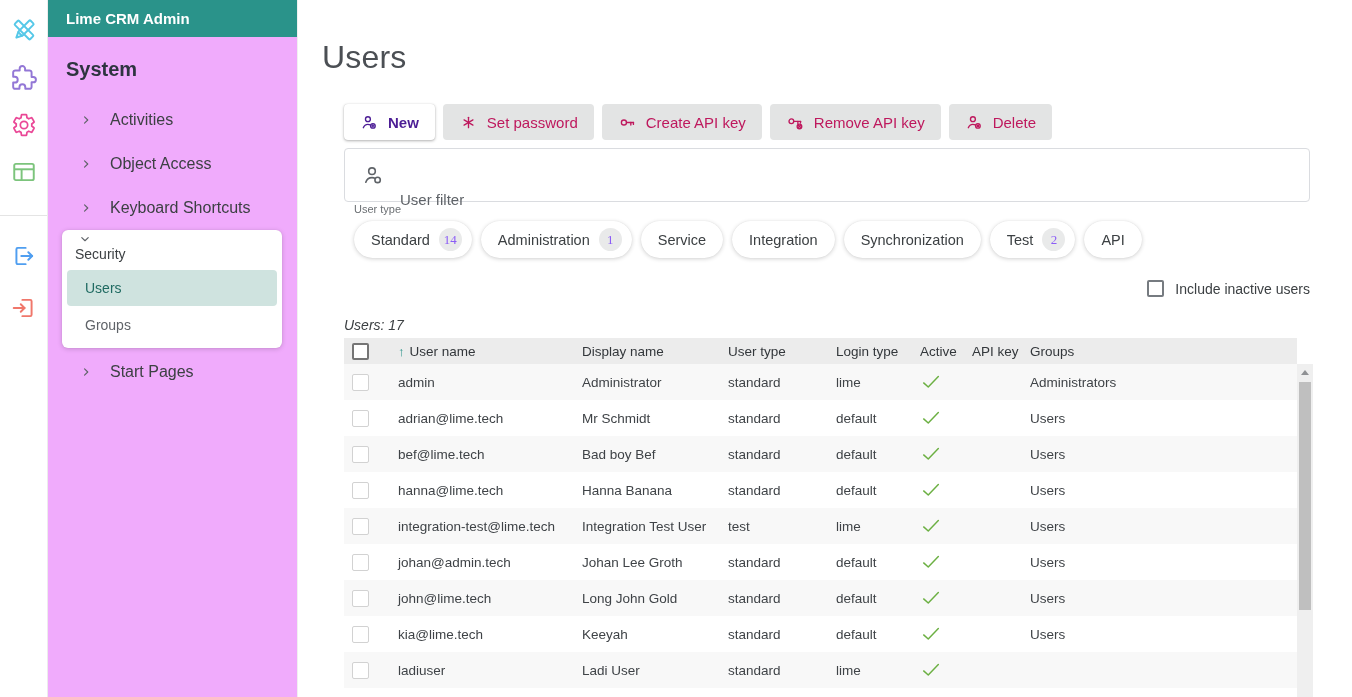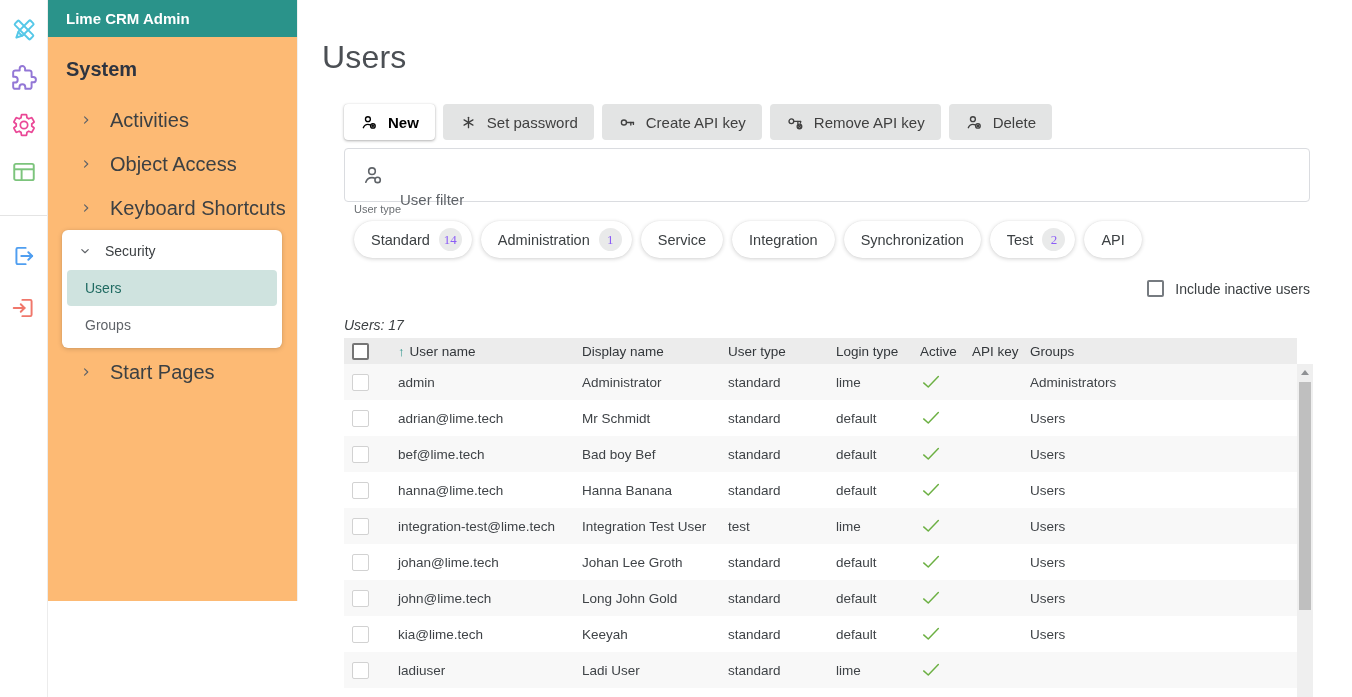--- a/index.html
+++ b/index.html
@@ -6,47 +6,47 @@
   body { margin:0; background:#fff; font-family:"Liberation Sans", sans-serif; }
   .stage { position:relative; width:1352px; height:697px; overflow:hidden; background:#fff; }
 
   
   .icon-rail { position:absolute; left:0; top:0; width:48px; height:697px; background:#fff; border-right:1px solid #ececec; }
   .rail-icon { position:absolute; left:11px; width:26px; height:26px; cursor:pointer; }
   .rail-icon svg { width:26px; height:26px; display:block; }
   .rail-divider { position:absolute; left:0; top:215px; width:47px; height:1px; background:#e4e4e4; }
 
   
-  .sidebar { position:absolute; left:48px; top:0; width:250px; height:601px; background:#fdba74; border-right:1px solid #f0f0f0; }
+  .sidebar { position:absolute; left:48px; top:0; width:250px; height:697px; background:#f0abfc; border-right:1px solid #f0f0f0; }
   .sidebar-header { height:37px; background:#2a938a; color:#fff; font-size:15px; font-weight:bold; line-height:37px; padding-left:18px; }
   .section-title { margin:21px 0 0 18px; font-size:20px; font-weight:600; color:#2e3440; }
   .nav { margin-top:17px; }
   .nav-item { height:44px; display:flex; align-items:center; cursor:pointer; }
   .nav-item .chev { margin-left:31px; width:14px; height:14px; color:#5f6368; flex:none; }
   .chev svg { width:14px; height:14px; display:block; }
-  .nav-item .lbl { margin-left:17px; font-size:20px; color:#3c4043; }
+  .nav-item .lbl { margin-left:17px; font-size:16px; color:#3c4043; }
 
   .security-card { margin:0 15px 2px 14px; background:#fff; border-radius:6px;
     box-shadow:0 1px 5px rgba(0,0,0,.18), 0 0 1px rgba(0,0,0,.12); padding:2px 0 4px; }
-  .sec-header { height:38px; display:flex; align-items:center; cursor:pointer; }
+  .sec-header { height:38px; display:flex; align-items:flex-start; cursor:pointer;flex-direction:column; }
   .sec-header .chev { margin-left:16px; width:14px; height:14px; color:#5f6368; flex:none; }
   .sec-header .lbl { margin-left:13px; font-size:14px; color:#3c4043; }
   .sub-item { margin:0 5px; height:36px; border-radius:4px; display:flex; align-items:center; padding-left:18px; font-size:14px; color:#5f6368; cursor:pointer; }
   .sub-item.selected { background:#cfe3df; color:#206b62; }
   .sub-item + .sub-item { height:38px; }
 
   
   .main { position:absolute; left:298px; top:0; width:1054px; height:697px; background:#fff; }
   .page-title { position:absolute; left:24px; top:38px; font-size:32px; line-height:38px; font-weight:400; color:#4b4f54; letter-spacing:.2px; }
 
   .toolbar { position:absolute; left:46px; top:104px; display:flex; gap:8px; }
   .btn { height:36px; border-radius:4px; display:inline-flex; align-items:center; padding:0 16px; font-size:15px; gap:9px; border:none; cursor:pointer; font-family:inherit; }
   .btn svg { width:19px; height:19px; display:block; }
-  .btn.primary { background:#fff; color:#000000; font-weight:bold; box-shadow:0 1px 3px rgba(0,0,0,.3), 0 0 1px rgba(0,0,0,.15); }
-  .btn.disabled { background:#e3e4e4; color:#404040; cursor:default; }
+  .btn.primary { background:#fff; color:#4c1d95; font-weight:bold; box-shadow:0 1px 3px rgba(0,0,0,.3), 0 0 1px rgba(0,0,0,.15); }
+  .btn.disabled { background:#e3e4e4; color:#be185d; cursor:default; }
 
   .filter-box { position:absolute; left:46px; top:148px; width:966px; height:54px; border:1px solid #dadce0; border-radius:4px; display:flex; align-items:center; background:#fff; }
   .filter-icon { margin-left:16px; color:#5f6368; width:24px; height:24px; flex:none; }
   .filter-icon svg { width:24px; height:24px; display:block; }
   .filter-input { border:none; outline:none; flex:1; margin-left:13px; margin-right:12px; font-size:15px; color:#3c4043; background:transparent; font-family:inherit;margin-top:48px; }
   .filter-input::placeholder { color:#5f6368; opacity:1; }
 
   .usertype-label { position:absolute; left:56px; top:203px; font-size:11px; color:#6b6f73; }
   .chips { position:absolute; left:56px; top:221px; display:flex; gap:9px; align-items:center; }
   .chip { height:37px; background:#fff; border-radius:19px; display:inline-flex; align-items:center; padding:0 17px; font-size:14.5px; color:#3c4043; gap:9px; cursor:pointer;
@@ -415,21 +415,21 @@
                 </svg>
               </span>
             </div>
             <div class="td"></div>
             <div class="td">Users</div>
           </div>
           <div class="tr">
             <div class="td cbcol">
               <span class="row-cb"></span>
             </div>
-            <div class="td">johan@lime.tech</div>
+            <div class="td">johan@admin.tech</div>
             <div class="td">Johan Lee Groth</div>
             <div class="td">standard</div>
             <div class="td">default</div>
             <div class="td">
               <span class="check-icon">
                 <svg viewBox="0 0 24 24" fill="none" stroke="#6cb043" stroke-width="1.6" stroke-linecap="round" stroke-linejoin="round">
                   <polyline points="4 13 9 17.5 20 6"></polyline>
                 </svg>
               </span>
             </div>

